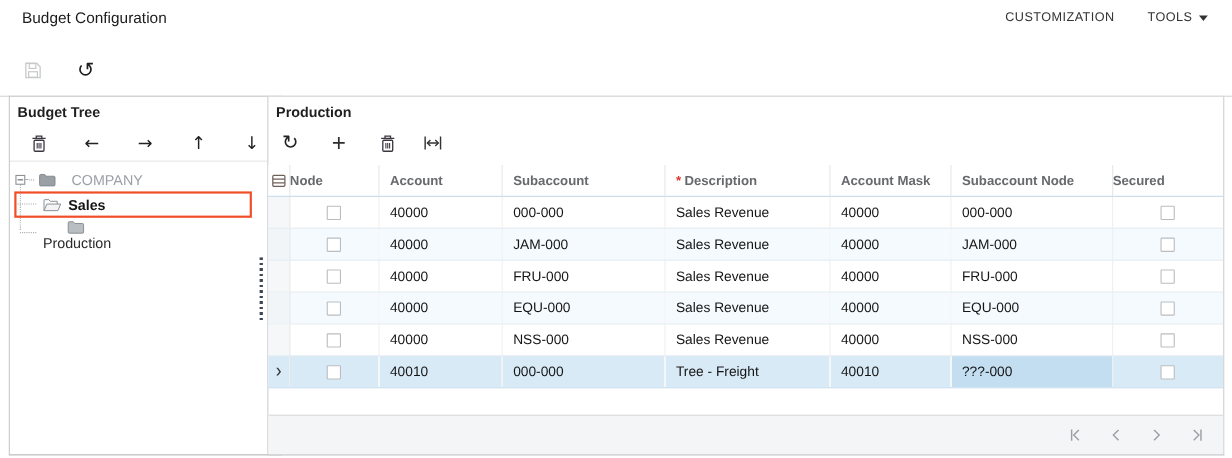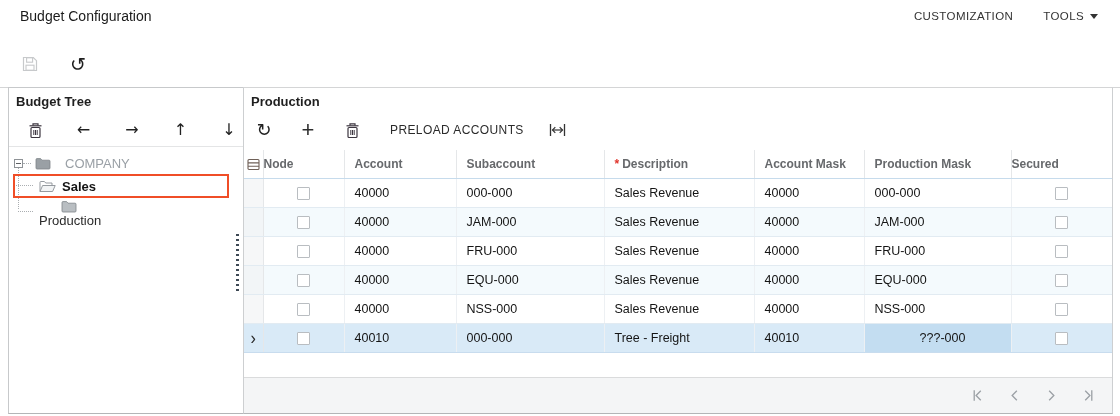--- a/index.html
+++ b/index.html
@@ -115,21 +115,21 @@
     border-bottom:1px solid #e2ebf2; border-right:1px solid #edf0f3;
     white-space:nowrap; overflow:hidden;
   }
   .grid td:last-child { border-right:none; }
   .grid td.c-sel { padding:0; background:#f6f7f8; border-right:1px solid #e5e7e9; text-align:center; }
   .grid td.c-center { text-align:center; padding:0; }
   .grid tr.alt td { background:#f4fafd; }
   .grid tr.alt td.c-sel { background:#f2f5f7; }
   .grid tr.sel-row td { background:#d9eaf7; border-bottom-color:#c8dcee; }
   .grid tr.sel-row td.c-sel { background:#d9eaf7; }
-  .grid tr.sel-row td.active-cell { background:#c3ddf1;text-align:center; }
+  .grid tr.sel-row td.active-cell { background:#c3ddf1; }
   .checkbox {
     display:inline-block; width:13px; height:13px;
     border:1px solid #b9bdc1; background:#fff; border-radius:1px; vertical-align:middle;
     cursor:pointer;
   }
   .req { color:#e0342b; margin-right:3px; }
   .sel-chevron { font-size:16px; color:#2a2a2a; line-height:1; display:inline-block; transform:scaleY(1.15); }
 
   
   .grid-footer {
@@ -235,21 +235,20 @@
       <span>+</span>
     </span>
     <span class="sub-tb-btn btn-grid-trash">
       <svg width="15" height="17" viewBox="0 0 15 17">
         <path d="M1.5 3.8 h12" stroke="#3c3640" stroke-width="1.2" fill="none"></path>
         <path d="M5 3.6 V1.8 h5 v1.8" stroke="#3c3640" stroke-width="1.2" fill="none"></path>
         <rect x="3" y="5.5" width="9" height="10" rx="1" stroke="#3c3640" stroke-width="1.2" fill="none"></rect>
         <path d="M5.8 8 v5 M7.5 8 v5 M9.2 8 v5" stroke="#3c3640" stroke-width="1" fill="none"></path>
       </svg>
     </span>
-    <span class="btn-preload">PRELOAD ACCOUNTS</span>
     <span class="sub-tb-btn btn-fit">
       <svg width="17" height="14" viewBox="0 0 17 14">
         <path d="M1.5 1 v12 M15.5 1 v12" stroke="#333" stroke-width="1.3" fill="none"></path>
         <path d="M3.5 7 h10" stroke="#333" stroke-width="1.2" fill="none"></path>
         <path d="M6.3 4.2 L3.5 7 L6.3 9.8 M10.7 4.2 L13.5 7 L10.7 9.8" stroke="#333" stroke-width="1.2" fill="none"></path>
       </svg>
     </span>
   </div>
 
   <div class="grid-wrap">
@@ -270,21 +269,21 @@
             <svg width="13" height="13" viewBox="0 0 13 13" style="vertical-align:middle">
               <rect x="1" y="1.5" width="11" height="10" rx="1" stroke="#6f6058" stroke-width="1.1" fill="none"></rect>
               <path d="M1 4.9 h11 M1 8.3 h11" stroke="#6f6058" stroke-width="1.1" fill="none"></path>
             </svg>
           </th>
           <th class="c-center">Node</th>
           <th>Account</th>
           <th>Subaccount</th>
           <th><span class="req">*</span><span>Description</span></th>
           <th>Account Mask</th>
-          <th>Production Mask</th>
+          <th>Subaccount Node</th>
           <th class="c-center">Secured</th>
         </tr>
       </thead>
       <tbody>
         <tr>
           <td class="c-sel"></td>
           <td class="c-center"><span class="checkbox"></span></td>
           <td>40000</td>
           <td>000-000</td>
           <td>Sales Revenue</td>

